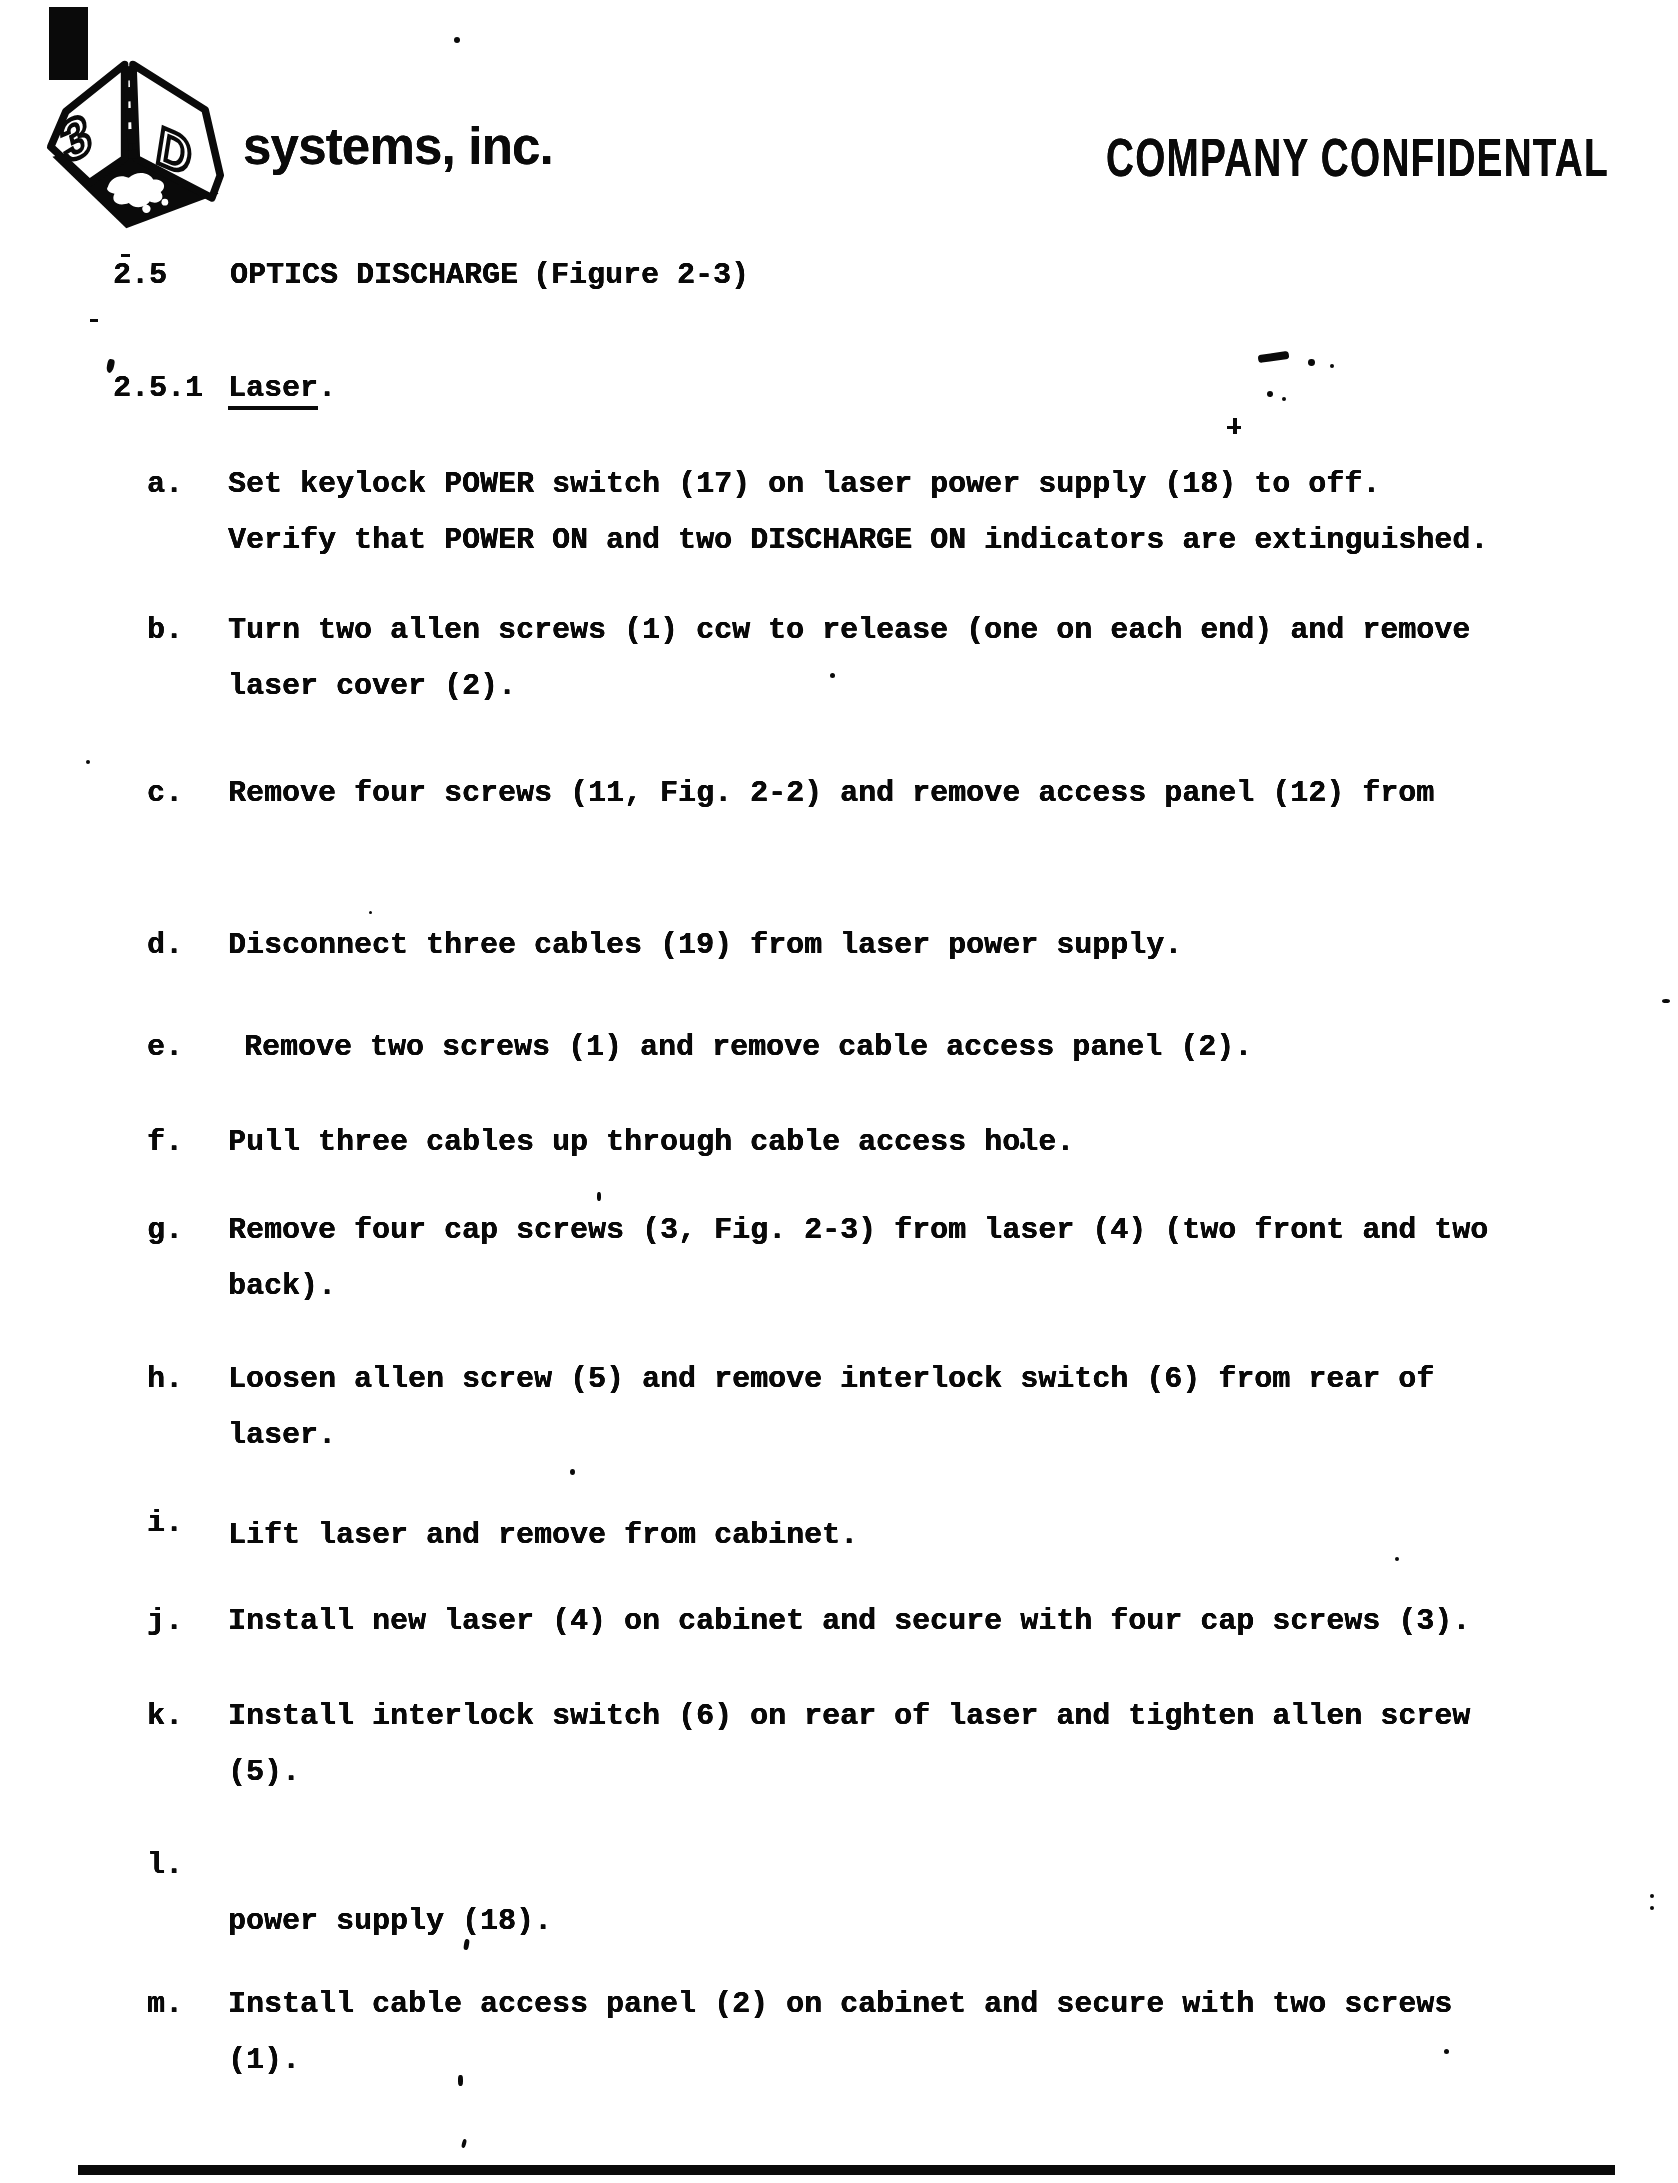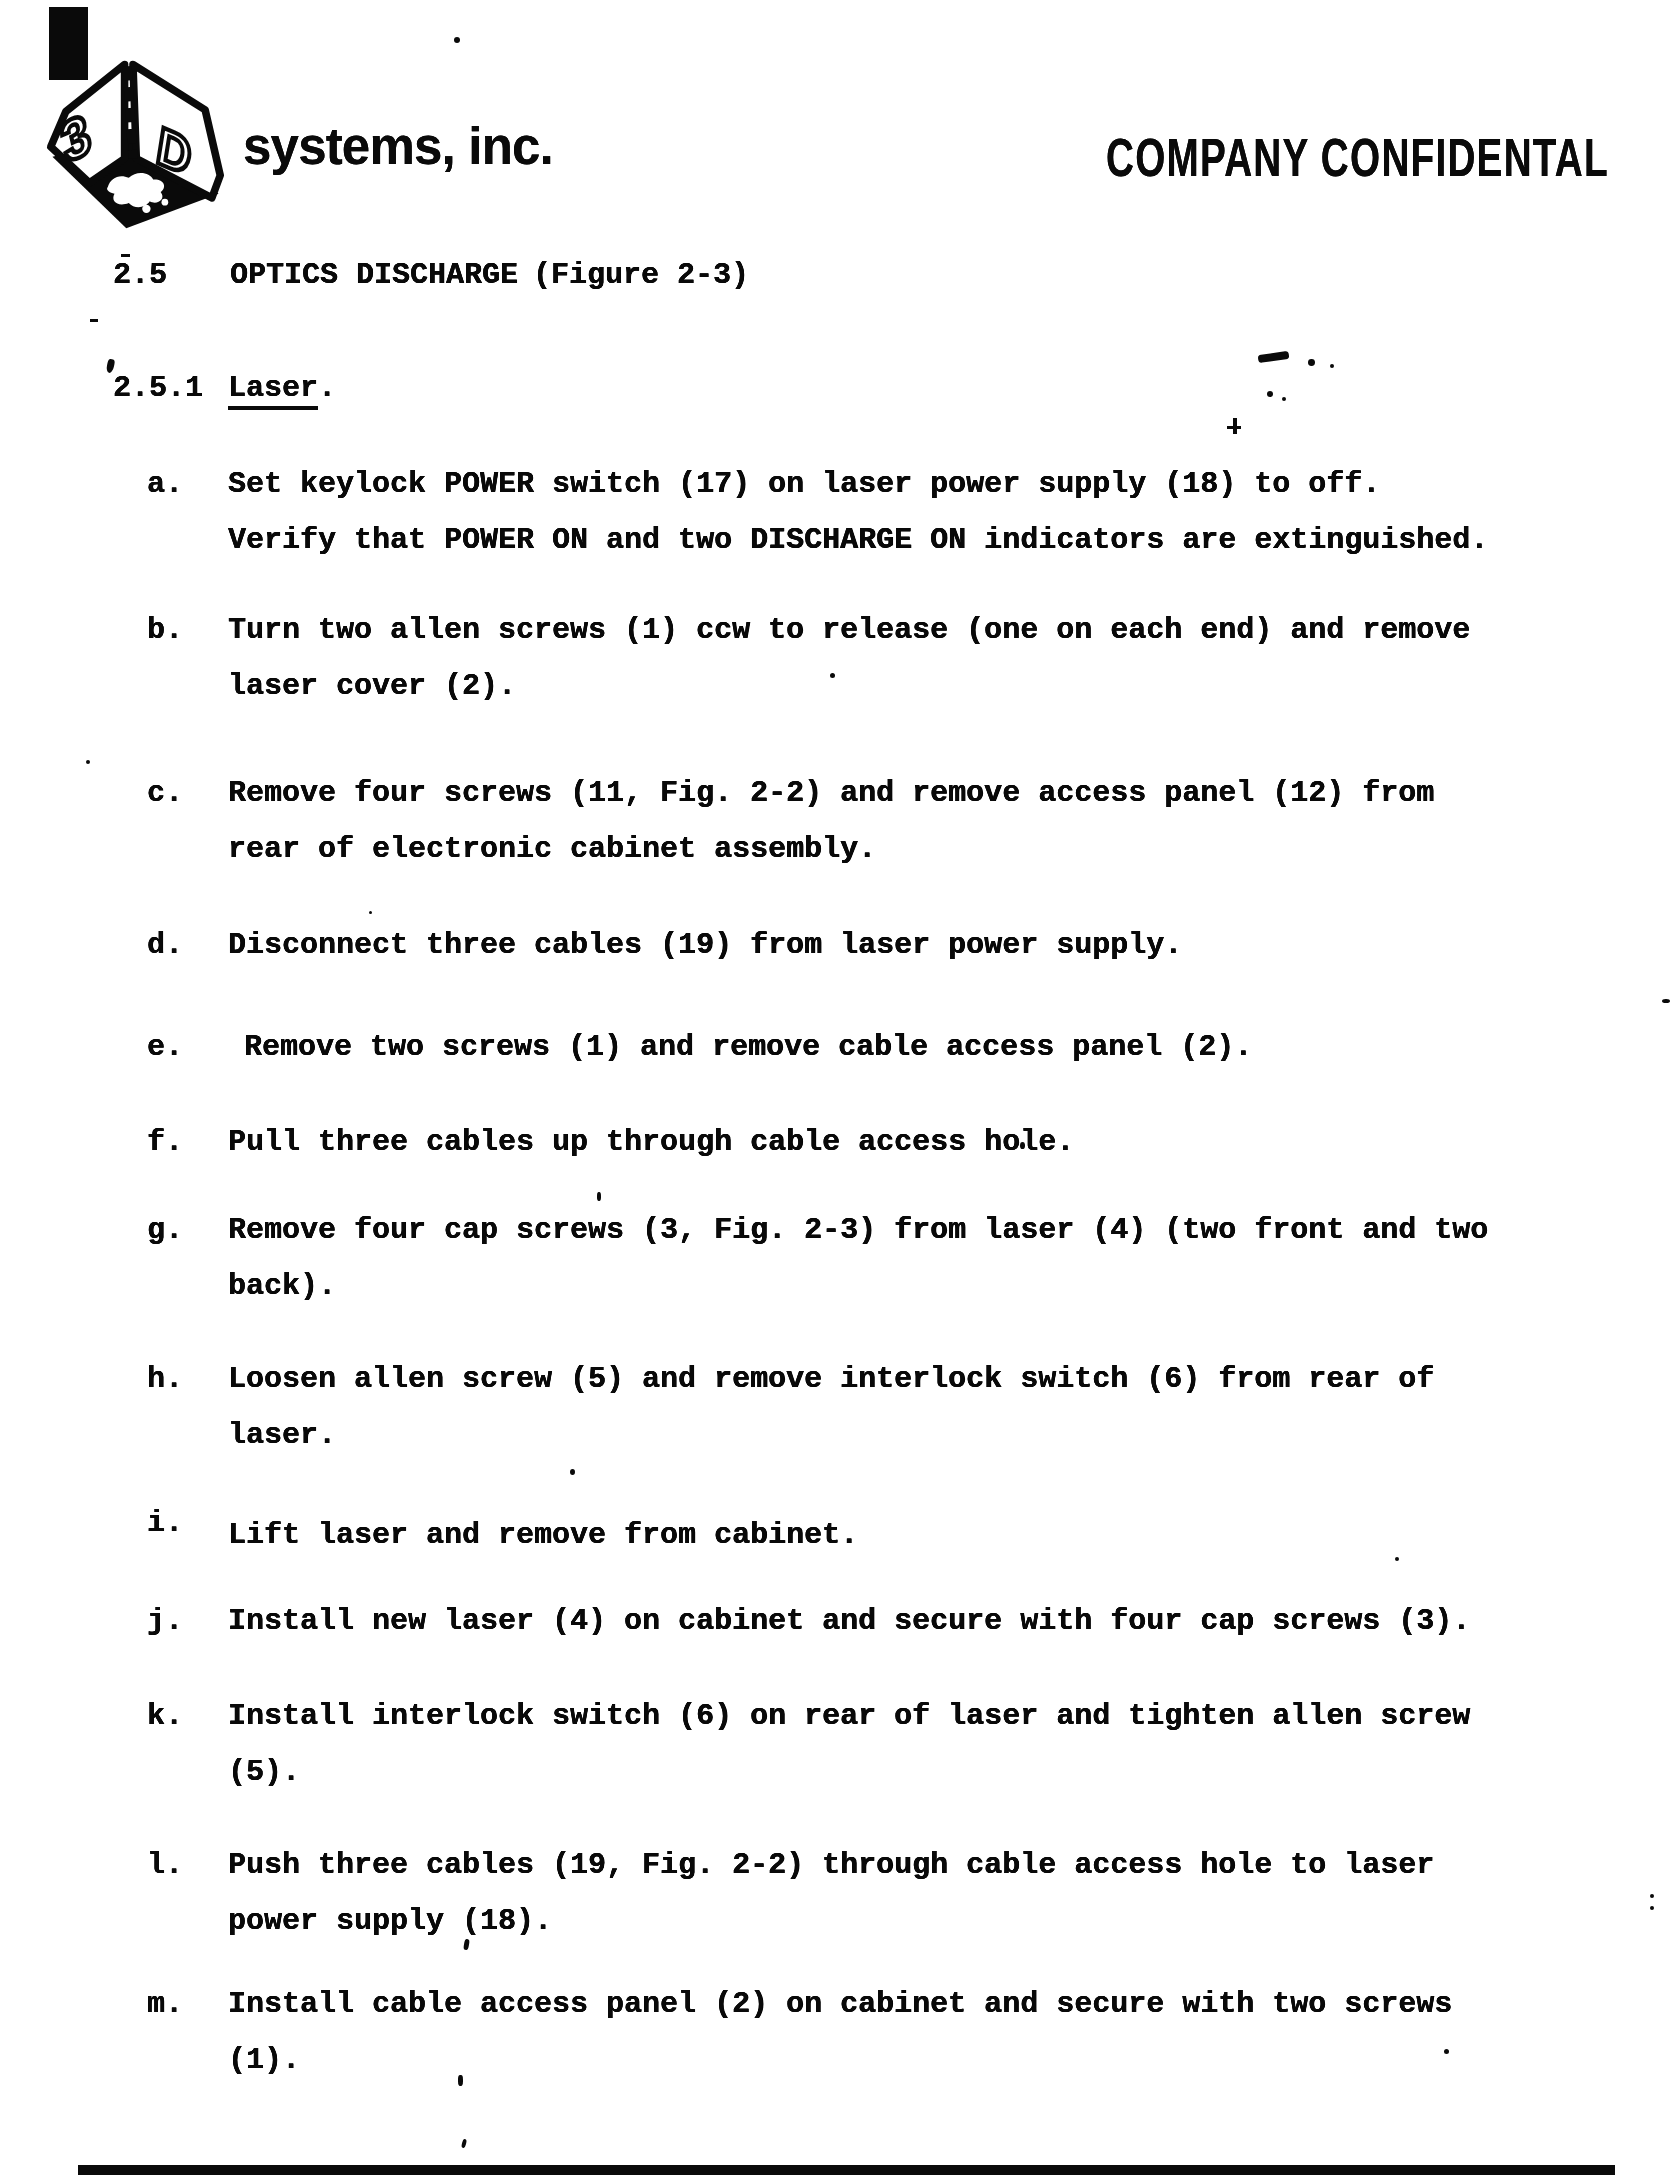--- a/index.html
+++ b/index.html
@@ -90,21 +90,20 @@
   <div class="tw" style="left:147px; top:467px;">a.</div>
   <div class="tw" style="left:228px; top:467px;">Set keylock POWER switch (17) on laser power supply (18) to off.</div>
   <div class="tw" style="left:228px; top:523px;">Verify that POWER ON and two DISCHARGE ON indicators are extinguished.</div>
 
   <div class="tw" style="left:147px; top:613px;">b.</div>
   <div class="tw" style="left:228px; top:613px;">Turn two allen screws (1) ccw to release (one on each end) and remove</div>
   <div class="tw" style="left:228px; top:669px;">laser cover (2).</div>
 
   <div class="tw" style="left:147px; top:776px;">c.</div>
   <div class="tw" style="left:228px; top:776px;">Remove four screws (11, Fig. 2-2) and remove access panel (12) from</div>
-  <div class="tw" style="left:228px; top:832px;">rear of electronic cabinet assembly.</div>
 
   <div class="tw" style="left:147px; top:928px;">d.</div>
   <div class="tw" style="left:228px; top:928px;">Disconnect three cables (19) from laser power supply.</div>
 
   <div class="tw" style="left:147px; top:1030px;">e.</div>
   <div class="tw" style="left:244px; top:1030px;">Remove two screws (1) and remove cable access panel (2).</div>
 
   <div class="tw" style="left:147px; top:1125px;">f.</div>
   <div class="tw" style="left:228px; top:1125px;">Pull three cables up through cable access hole.</div>
 
@@ -120,21 +119,20 @@
   <div class="tw" style="left:228px; top:1506px;margin-top:12px;">Lift laser and remove from cabinet.</div>
 
   <div class="tw" style="left:147px; top:1604px;">j.</div>
   <div class="tw" style="left:228px; top:1604px;">Install new laser (4) on cabinet and secure with four cap screws (3).</div>
 
   <div class="tw" style="left:147px; top:1699px;">k.</div>
   <div class="tw" style="left:228px; top:1699px;">Install interlock switch (6) on rear of laser and tighten allen screw</div>
   <div class="tw" style="left:228px; top:1755px;">(5).</div>
 
   <div class="tw" style="left:147px; top:1848px;">l.</div>
-  <div class="tw" style="left:228px; top:1848px;">Push three cables (19, Fig. 2-2) through cable access hole to laser</div>
   <div class="tw" style="left:228px; top:1904px;">power supply (18).</div>
 
   <div class="tw" style="left:147px; top:1987px;">m.</div>
   <div class="tw" style="left:228px; top:1987px;">Install cable access panel (2) on cabinet and secure with two screws</div>
   <div class="tw" style="left:228px; top:2043px;">(1).</div>
 
   <div class="artifact" style="left:49px;  top:6.8px;    width:39px;  height:73px;"></div>
   <div class="artifact" style="left:78px;  top:2165px; width:1537px;height:10.2px;"></div>
   <div class="artifact round" style="left:454px;  top:37px;   width:6px;  height:6px;"></div>
   <div class="artifact" style="left:121px;  top:254px;  width:8.5px; height:3.4px;"></div>

